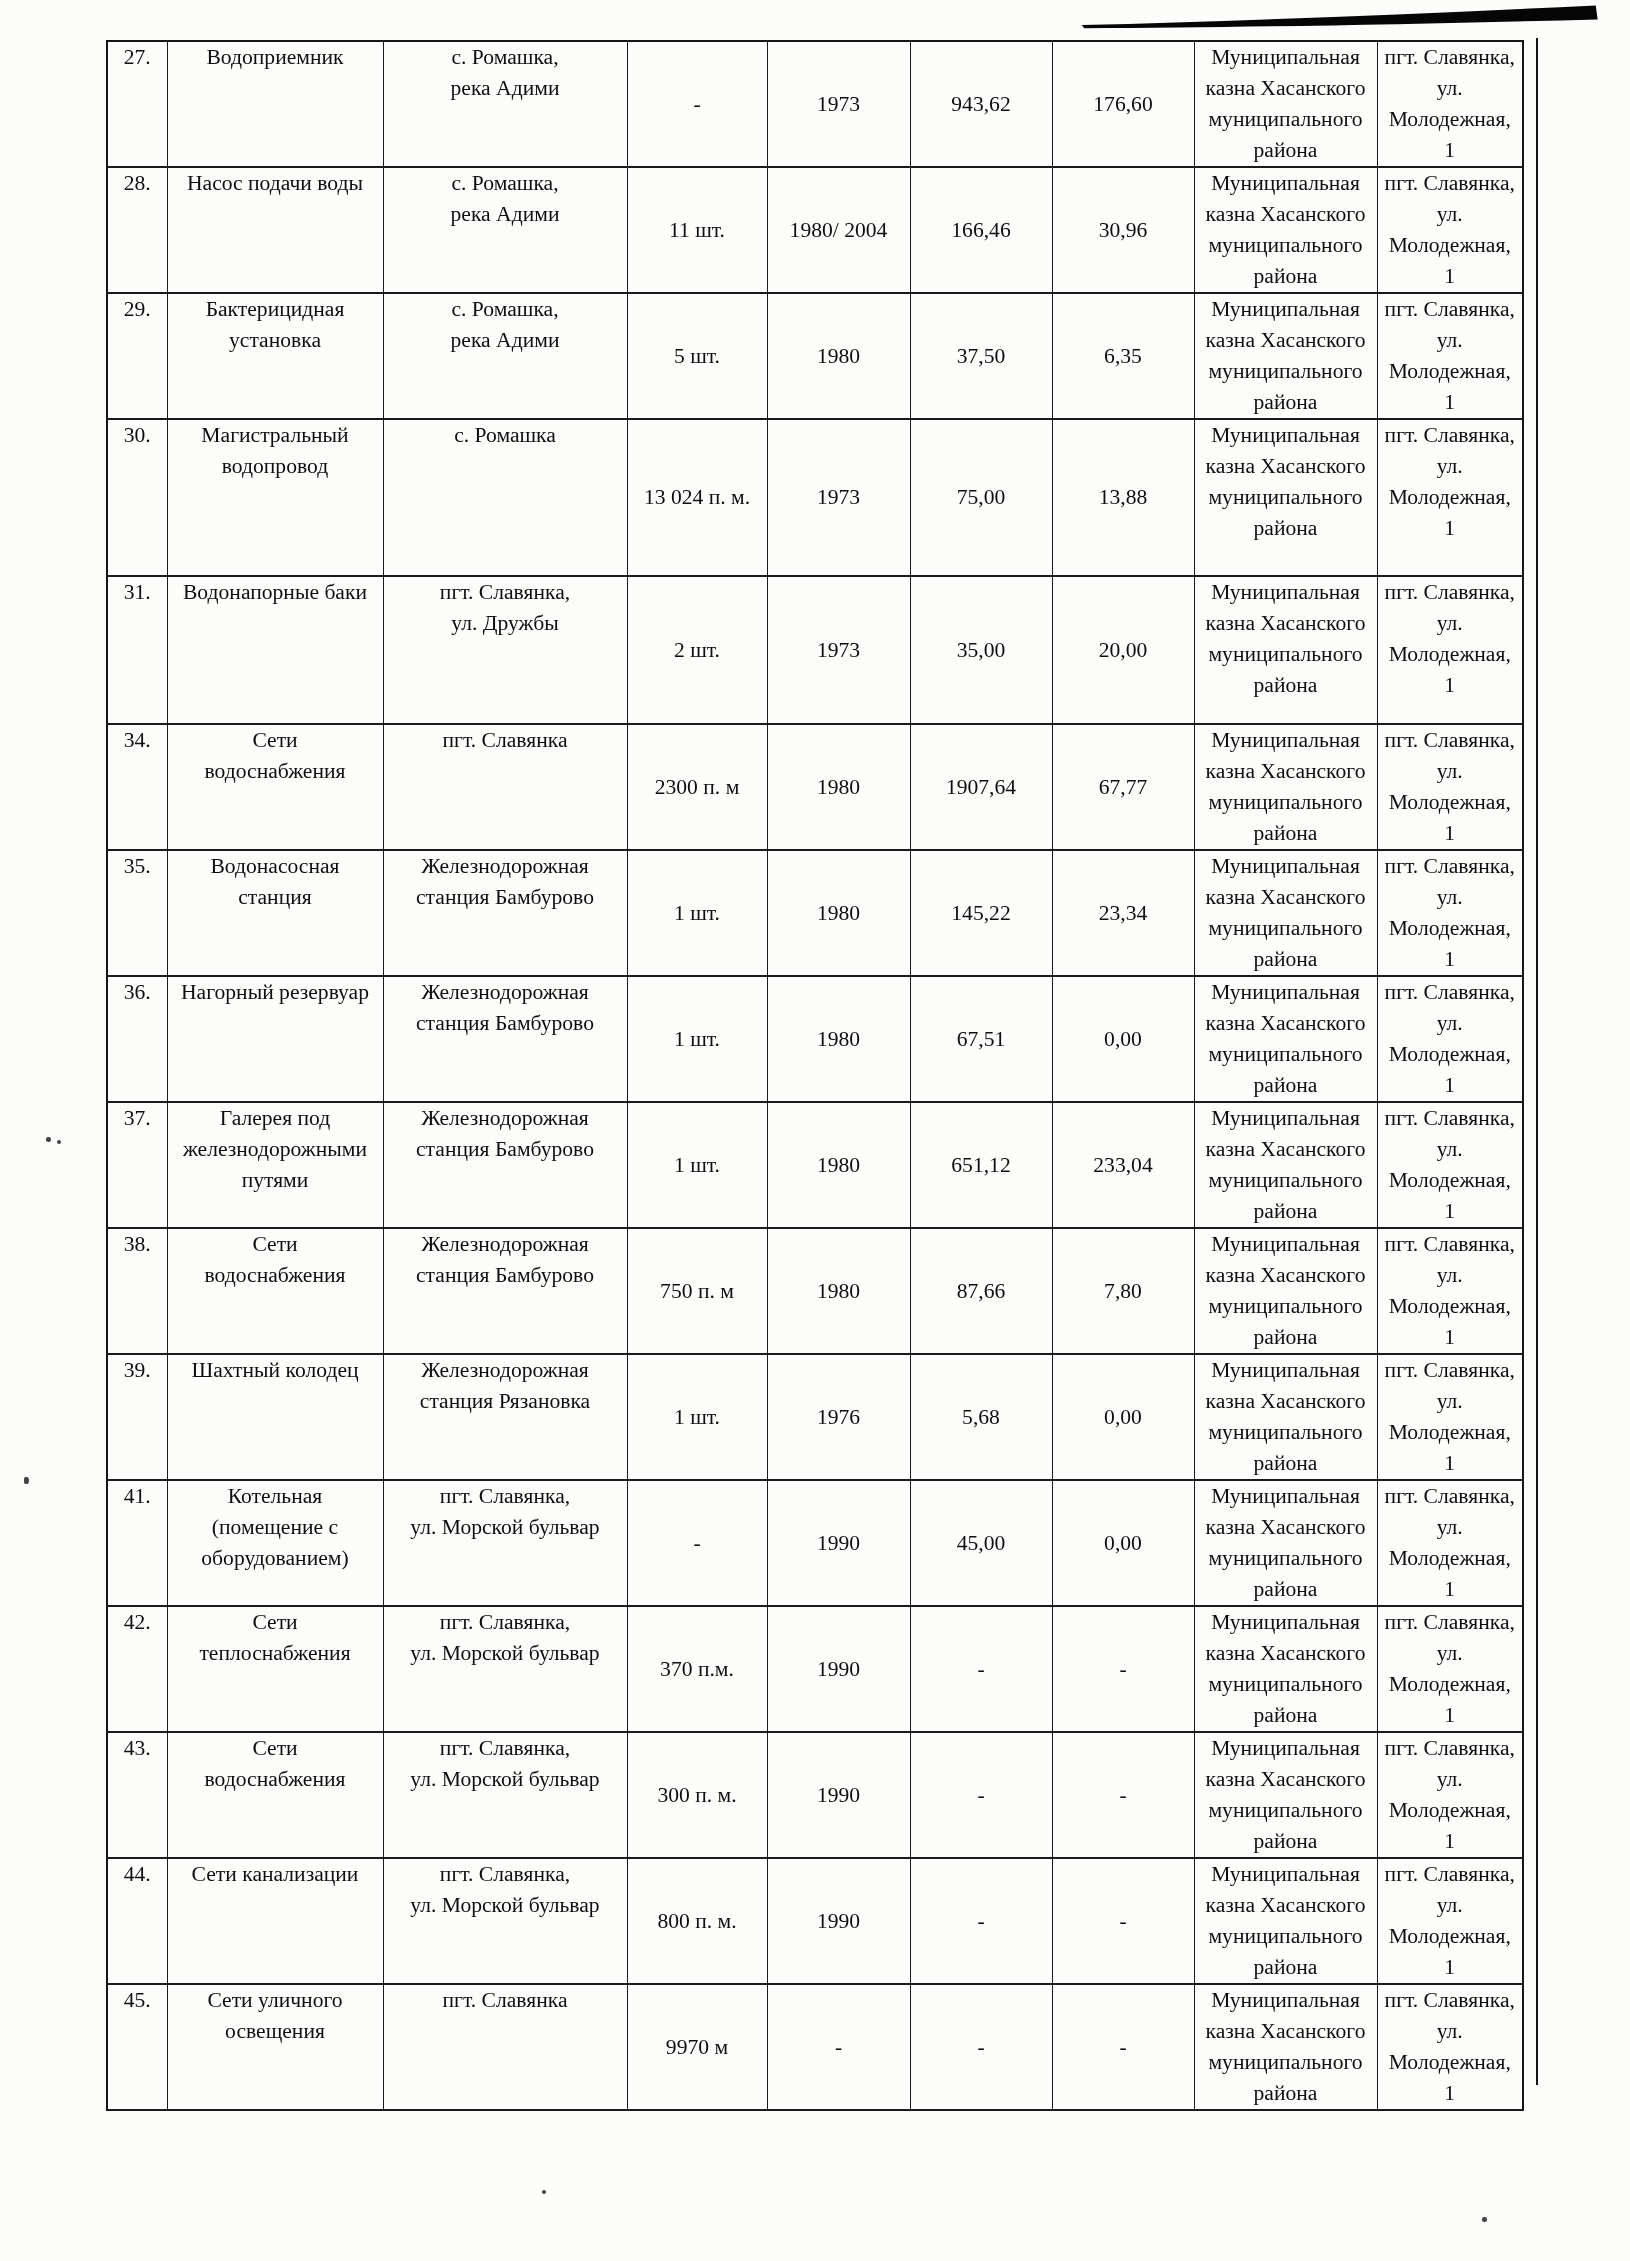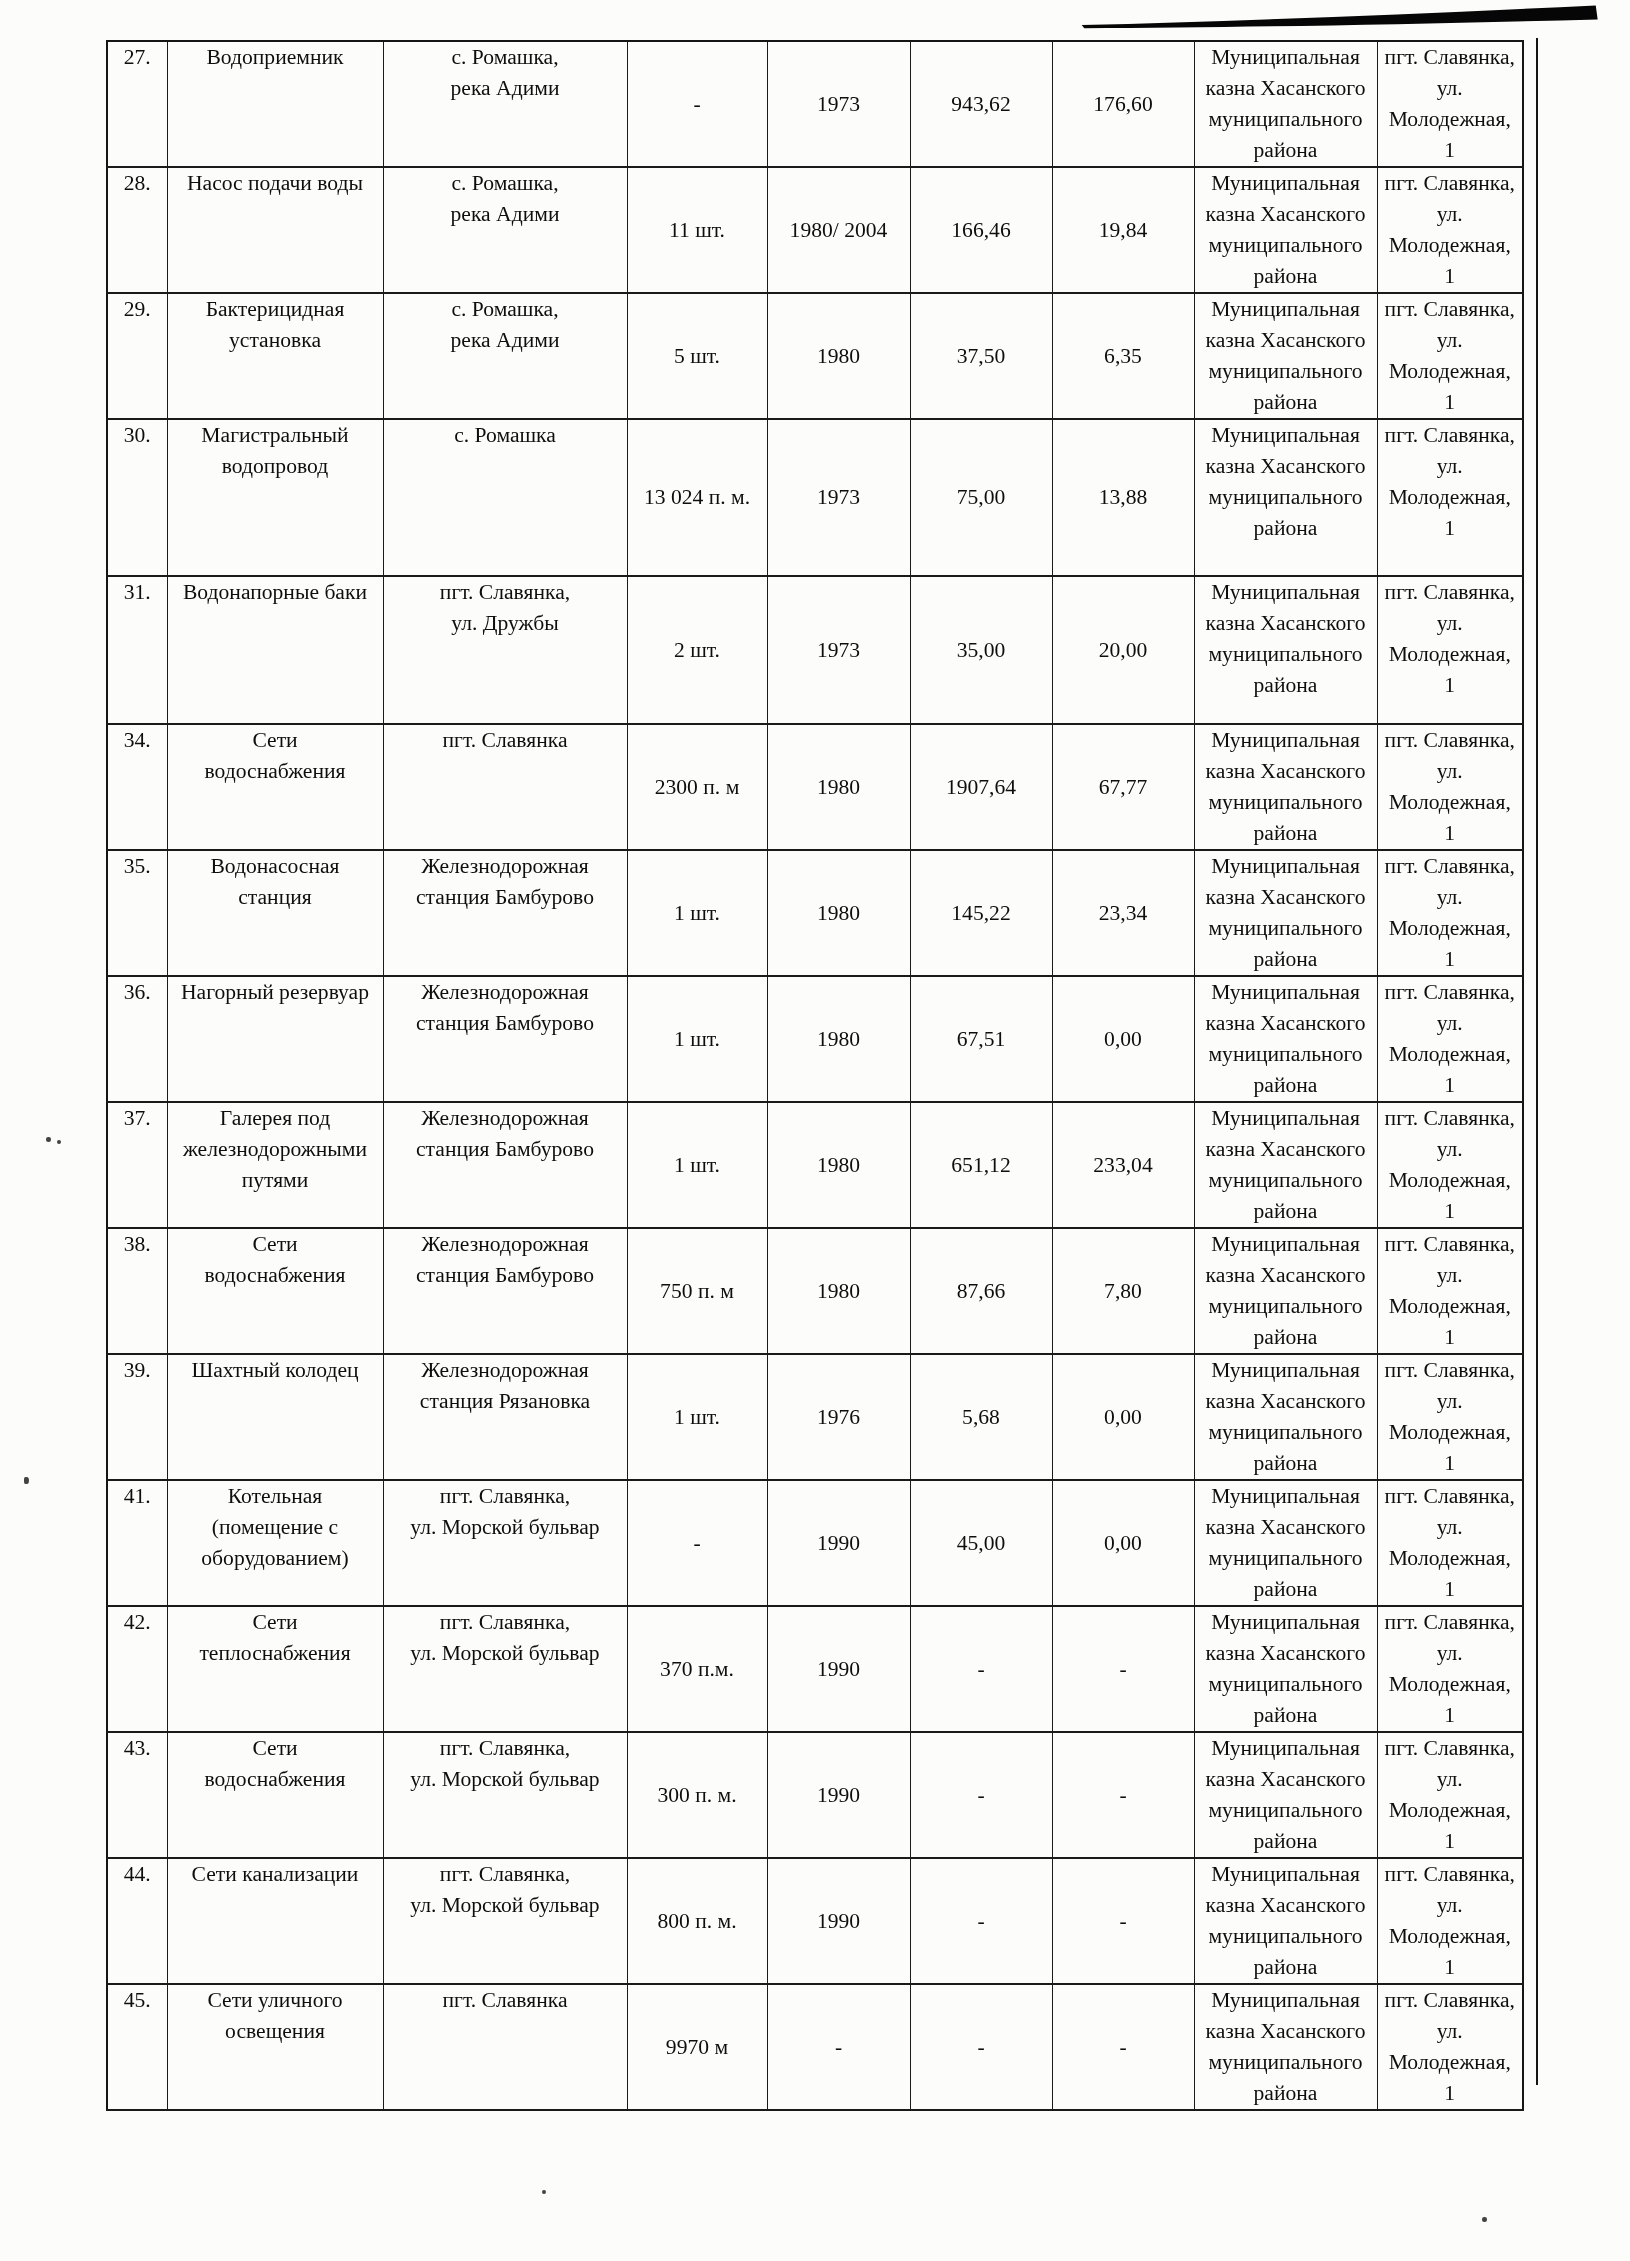--- a/index.html
+++ b/index.html
@@ -80,21 +80,21 @@
           <td class="c-owner">Муниципальная<br>казна Хасанского<br>муниципального<br>района</td>
           <td class="c-addr">пгт. Славянка,<br>ул.<br>Молодежная, 1</td>
         </tr>
         <tr style="height: 101px;">
           <td class="c-num">28.</td>
           <td class="c-name">Насос подачи воды</td>
           <td class="c-loc">с. Ромашка,<br>река Адими</td>
           <td class="c-qty">11 шт.</td>
           <td class="c-year">1980/ 2004</td>
           <td class="c-val1">166,46</td>
-          <td class="c-val2">19,84</td>
+          <td class="c-val2">30,96</td>
           <td class="c-owner">Муниципальная<br>казна Хасанского<br>муниципального<br>района</td>
           <td class="c-addr">пгт. Славянка,<br>ул.<br>Молодежная, 1</td>
         </tr>
         <tr style="height: 103px;">
           <td class="c-num">29.</td>
           <td class="c-name">Бактерицидная<br>установка</td>
           <td class="c-loc">с. Ромашка,<br>река Адими</td>
           <td class="c-qty">5 шт.</td>
           <td class="c-year">1980</td>
           <td class="c-val1">37,50</td>

